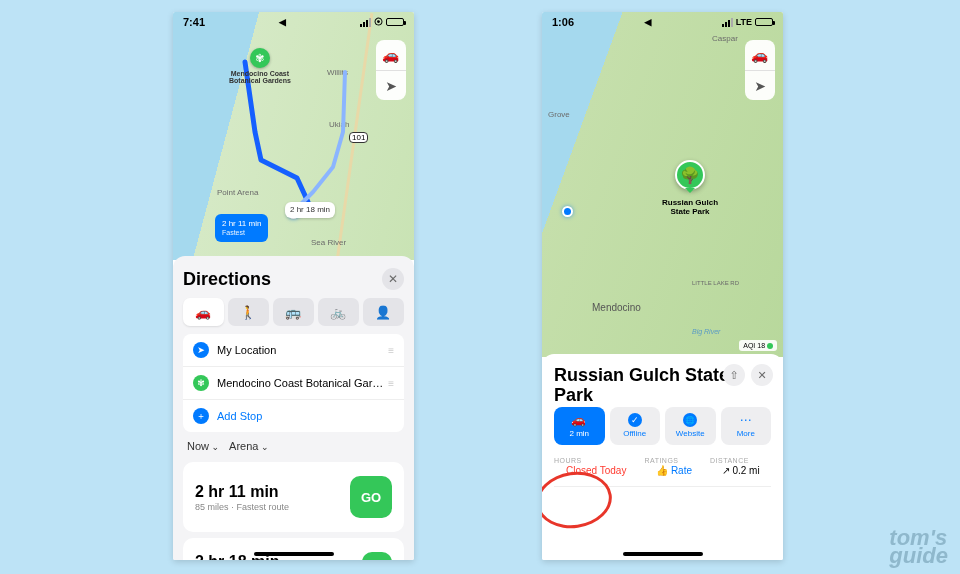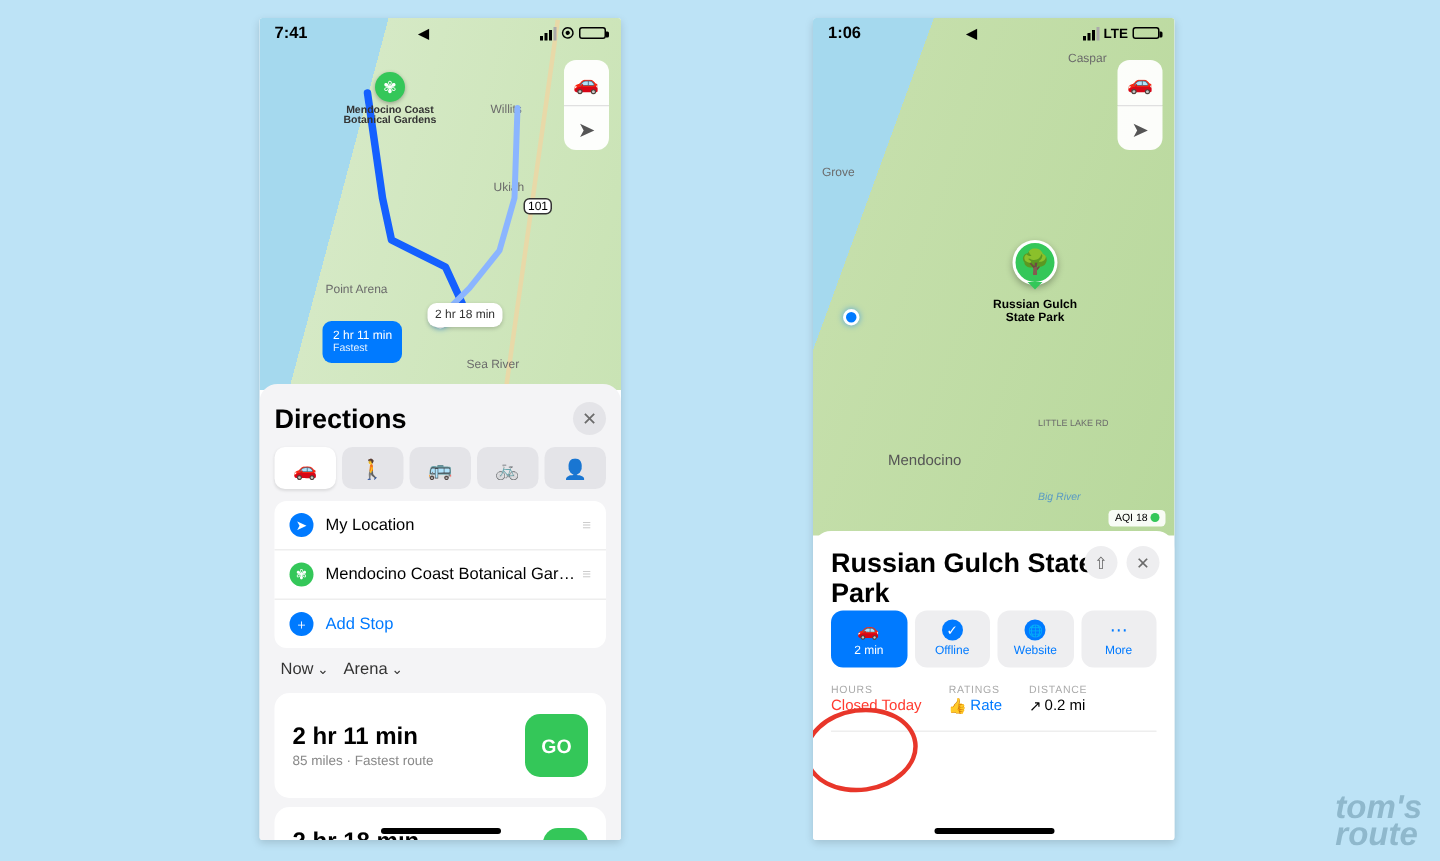--- a/index.html
+++ b/index.html
@@ -108,21 +108,21 @@
 
 .action-btns{display:flex; gap:5px; margin-bottom:10px;}
 .action-btn{flex:1; height:38px; border-radius:8px; display:flex; flex-direction:column; align-items:center; justify-content:center; font-size:8px; gap:2px;}
 .action-btn .ic{font-size:12px;}
 .action-btn.primary{background:#007aff; color:#fff;}
 .action-btn.secondary{background:#eeeef0; color:#007aff;}
 
 .info-row{display:flex; gap:18px; padding:2px 0 10px; border-bottom:1px solid #eee;}
 .info-col{}
 .info-col .lab{font-size:7px; color:#aaa; letter-spacing:0.5px;}
-.info-col .val{font-size:10px; margin-top:1px; display:flex; align-items:center; gap:2px;}
+.info-col .val{font-size:10px; margin-top:1px; display:flex; align-items:center; gap:2px;margin-left:12px;}
 .val.closed{color:#ff3b30; font-weight:500;}
 .val.link{color:#007aff;}
 
 .redcircle{position:absolute; width:76px; height:56px; border:3px solid #e8362a; border-radius:50%; transform:rotate(-8deg); pointer-events:none; z-index:50;}
 
 .home-ind{position:absolute; bottom:4px; left:50%; transform:translateX(-50%); width:80px; height:4px; background:#000; border-radius:3px; z-index:60;}
 
 .pin-big { position:absolute; text-align:center; z-index:10;}
 .pin-big .bubble{width:30px; height:30px; border-radius:50%; background:#34c759; border:2px solid #fff; margin:0 auto; display:flex; align-items:center; justify-content:center; box-shadow:0 2px 5px rgba(0,0,0,.3);}
 .pin-big .bubble::after{content:''; position:absolute; top:28px; left:50%; transform:translateX(-50%); border:5px solid transparent; border-top-color:#34c759;}
@@ -340,14 +340,14 @@
     </div>
 
     <div class="redcircle" style="top:118px; left:-6px;"></div>
   </div>
 
   <div class="home-ind"></div>
 </div>
 
 <div class="watermark">
   <div>tom's</div>
-    <div>route</div>
+    <div>guide</div>
 </div>
 
 </body></html>

